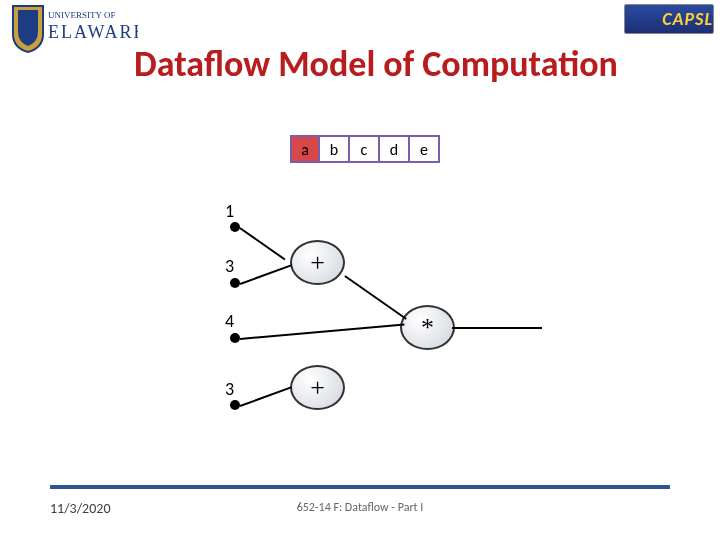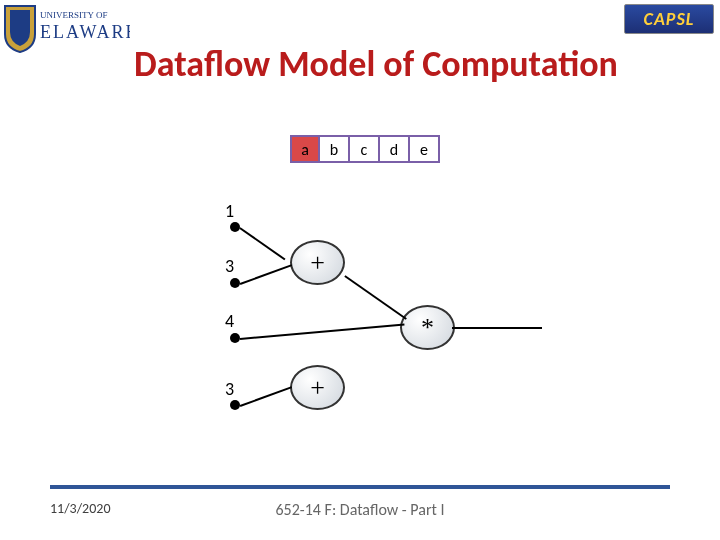--- a/index.html
+++ b/index.html
@@ -1,22 +1,22 @@
 <!DOCTYPE html>
 <html><head>
 <meta charset="utf-8">
 <style>
   * { box-sizing: border-box; margin: 0; padding: 0; }
   html, body { width: 720px; height: 540px; font-family: Calibri, Arial, sans-serif; background: #fff; }
   .slide { position: relative; width: 720px; height: 540px; overflow: hidden; }
 
-  .logo-ud { position: absolute; top: 4px; left: 0; width: 130px; height: 50px; text-align: right; }
+  .logo-ud { position: absolute; top: 4px; left: 8px; width: 130px; height: 50px; text-align: right; }
   .logo-capsl { position: absolute; top: 4px; right: 6px; width: 90px; height: 30px;
     background: linear-gradient(#2a4aa0, #1c2f75); border: 1px solid #888; display: flex;
-    align-items: center; justify-content: center; color: #ffcf3a; font-weight: 700;
+    align-items: center; justify-content: flex-end; color: #ffcf3a; font-weight: 700;
     font-size: 18px; font-style: italic; letter-spacing: 1px; border-radius: 2px; }
 
   .title { position: absolute; top: 42px; left: 16px; width: 720px; text-align: center;
     font-size: 36px; font-weight: 600; color: #b91c1c; }
 
   
   .boxes { position: absolute; top: 135px; left: 290px; display: flex; }
   .box { width: 30px; height: 28px; border: 2px solid #7a5fa8; display: flex;
     align-items: center; justify-content: center; font-size: 16px; color: #000; }
   .box + .box { border-left: none; }
@@ -41,21 +41,21 @@
     font-size: 26px; font-family: "Times New Roman", serif; }
   .op-plus1 { top: 240px; left: 290px; width: 55px; height: 45px; }
   .op-star  { top: 305px; left: 400px; width: 55px; height: 45px; }
   .op-plus2 { top: 365px; left: 290px; width: 55px; height: 45px; }
 
   
   .line { position: absolute; background: #000; height: 1.5px; transform-origin: left center; }
 
   .footer-bar { position: absolute; left: 50px; right: 50px; top: 485px; height: 4px; background: #2f5597; }
   .footer-date { position: absolute; left: 50px; top: 500px; font-size: 14px; color: #404040; }
-  .footer-course { position: absolute; left: 0; width: 720px; top: 500px; text-align: center; font-size: 16px; color: #666; }
+  .footer-course { position: absolute; left: 0; width: 720px; top: 500px; text-align: center; font-size: 12px; color: #666; }
 </style>
 </head>
 <body>
 
 <div class="slide">
 
   <div class="logo-ud">
     <svg viewBox="0 0 130 50">
       <path d="M5 2 L35 2 L35 30 Q35 44 20 48 Q5 44 5 30 Z" fill="#c9a13b" stroke="#1d3c84" stroke-width="2"></path>
       <path d="M10 6 L30 6 L30 28 Q30 38 20 42 Q10 38 10 28 Z" fill="#1d3c84"></path>

